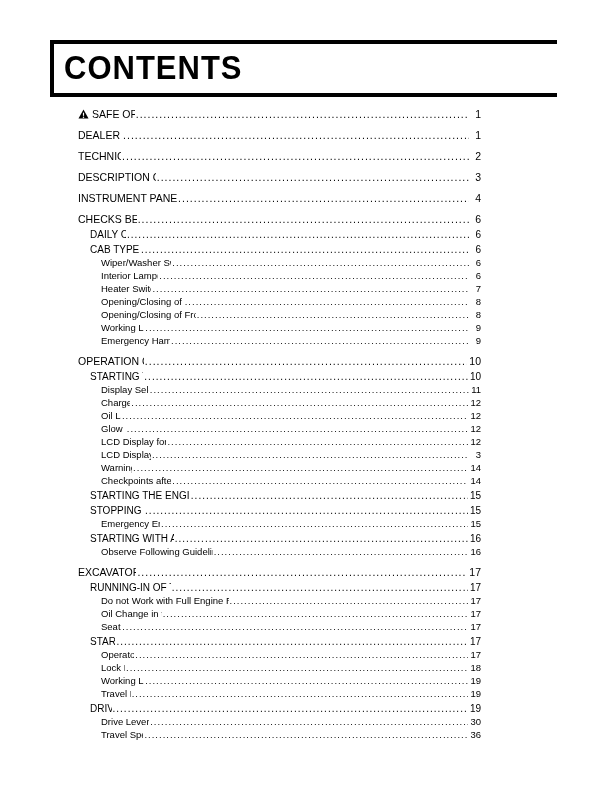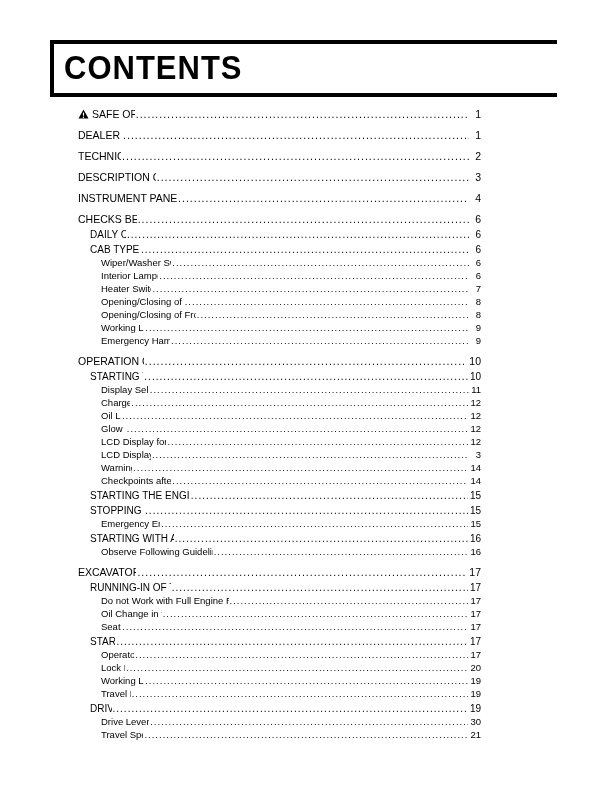--- a/index.html
+++ b/index.html
@@ -270,21 +270,21 @@
         <span class="pagenum">17</span>
       </div>
       <div class="row lvl2">
         <span class="label">Operator's Seat</span>
         <span class="leader"></span>
         <span class="pagenum">17</span>
       </div>
       <div class="row lvl2">
         <span class="label">Lock Lever</span>
         <span class="leader"></span>
-        <span class="pagenum">20</span>
+        <span class="pagenum">18</span>
       </div>
       <div class="row lvl2">
         <span class="label">Working Light Switch</span>
         <span class="leader"></span>
         <span class="pagenum">19</span>
       </div>
       <div class="row lvl2">
         <span class="label">Travel Buzzer</span>
         <span class="leader"></span>
         <span class="pagenum">19</span>
@@ -295,16 +295,16 @@
         <span class="pagenum">19</span>
       </div>
       <div class="row lvl2">
         <span class="label">Drive Levers(Right,Left)</span>
         <span class="leader"></span>
         <span class="pagenum">30</span>
       </div>
       <div class="row lvl2">
         <span class="label">Travel Speed Switch</span>
         <span class="leader"></span>
-        <span class="pagenum">21</span>
+        <span class="pagenum">36</span>
       </div>
     </div>
 </div>
 
 </body></html>

